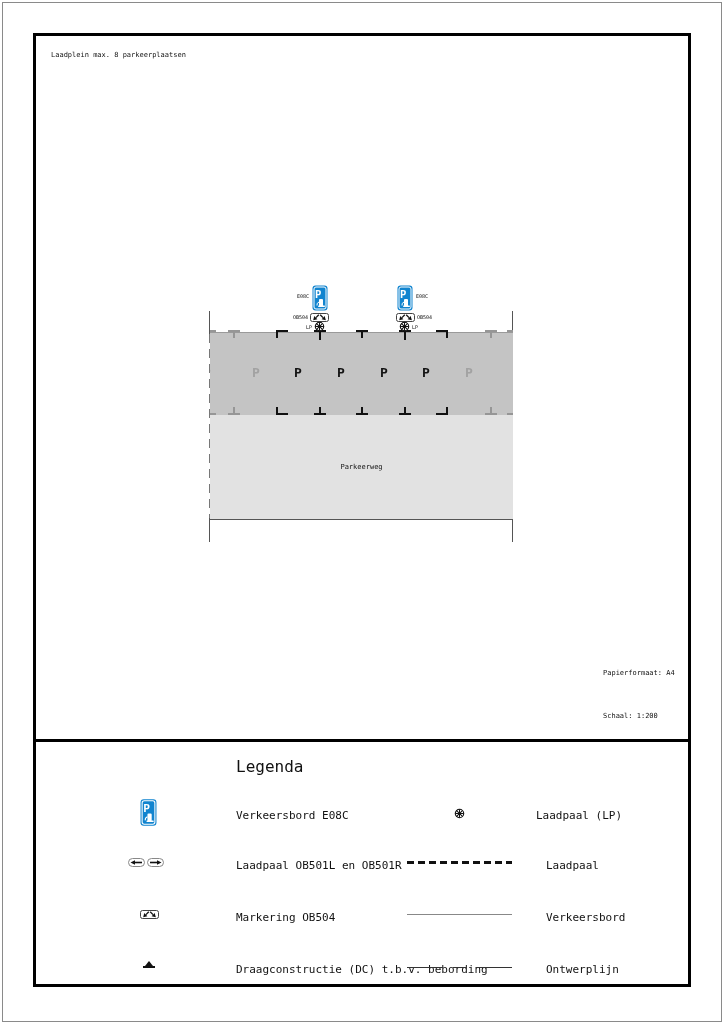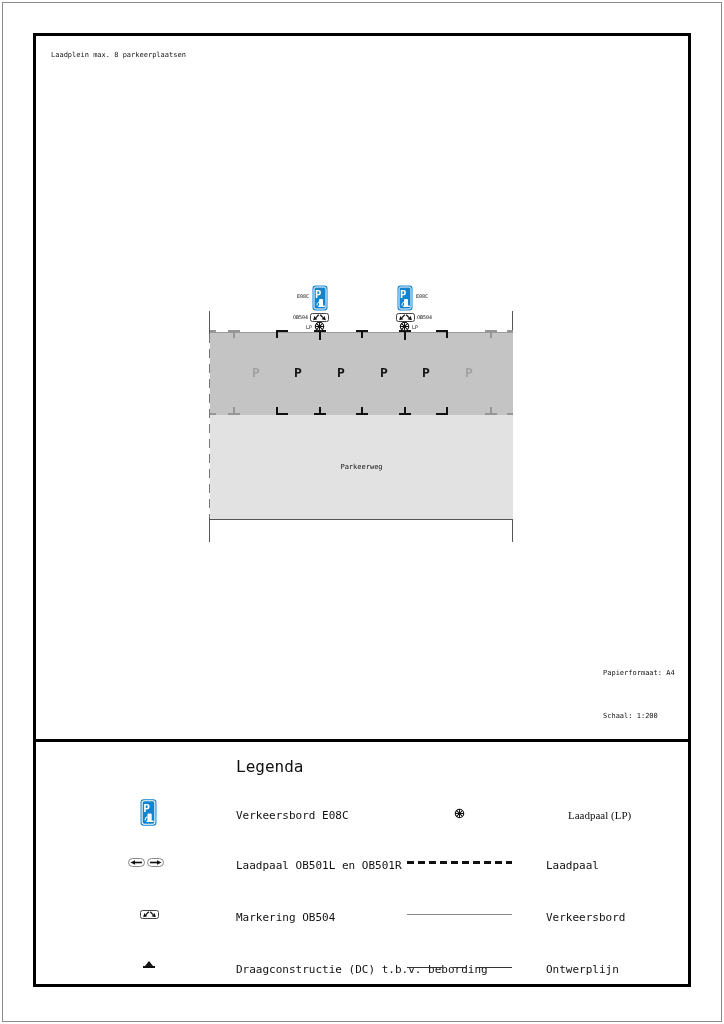--- a/index.html
+++ b/index.html
@@ -157,21 +157,21 @@
     <text x="6" y="25" font-size="21" font-weight="bold" fill="#fff" font-family="DejaVu Sans Mono, monospace">P</text>
     <path d="M14,34 Q9,36 10,41" stroke="#fff" fill="none" stroke-width="2"></path>
     <rect x="14" y="28" width="8" height="15" rx="2" fill="#fff"></rect>
     <rect x="12" y="41" width="14" height="3" rx="1.5" fill="#fff"></rect>
   </svg>
   <div class="leg-label" style="left:236px;top:809px;">Verkeersbord E08C</div>
   <svg class="abs" style="left:454px;top:808px;" width="11" height="11" viewBox="0 0 12 12">
     <circle cx="6" cy="6" r="4.6" fill="#fff" stroke="#111" stroke-width="1.2"></circle>
     <path d="M6,1.4 V10.6 M1.4,6 H10.6 M2.8,2.8 L9.2,9.2 M9.2,2.8 L2.8,9.2" stroke="#111" stroke-width="1.1"></path>
   </svg>
-  <div class="leg-label" style="left:568px;top:809px;font-family:Liberation Serif, serif;">Laadpaal (LP)</div>
+  <div class="leg-label" style="left:536px;top:809px;">Laadpaal (LP)</div>
 
   <svg class="abs" style="left:128px;top:858px;" width="17" height="9" viewBox="0 0 17 9">
     <rect x="0.5" y="0.5" width="16" height="8" rx="4" fill="#fff" stroke="#888"></rect>
     <path d="M14,4.5 H6" stroke="#111" stroke-width="1.6"></path>
     <path d="M2.5,4.5 L7,2.2 L7,6.8 Z" fill="#111"></path>
   </svg>
   <svg class="abs" style="left:147px;top:858px;" width="17" height="9" viewBox="0 0 17 9">
     <rect x="0.5" y="0.5" width="16" height="8" rx="4" fill="#fff" stroke="#888"></rect>
     <path d="M3,4.5 H11" stroke="#111" stroke-width="1.6"></path>
     <path d="M14.5,4.5 L10,2.2 L10,6.8 Z" fill="#111"></path>

